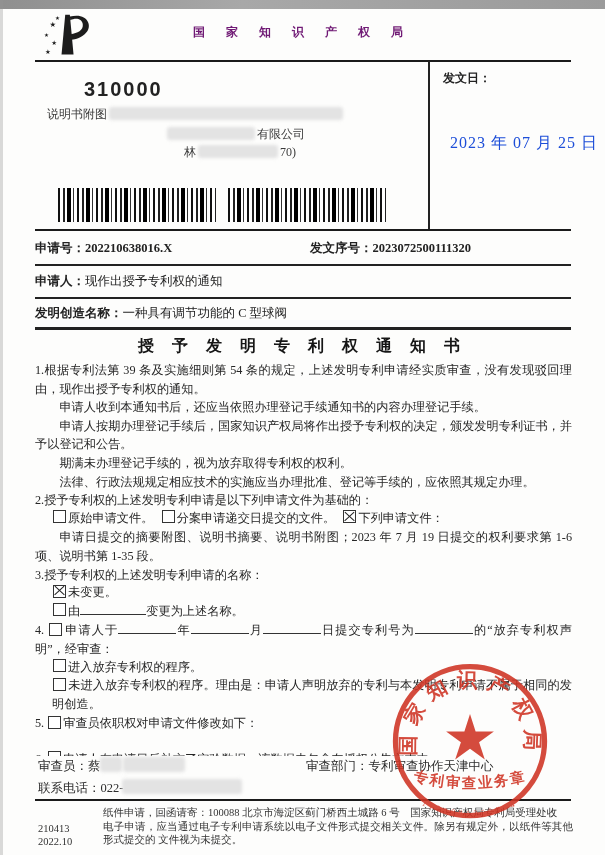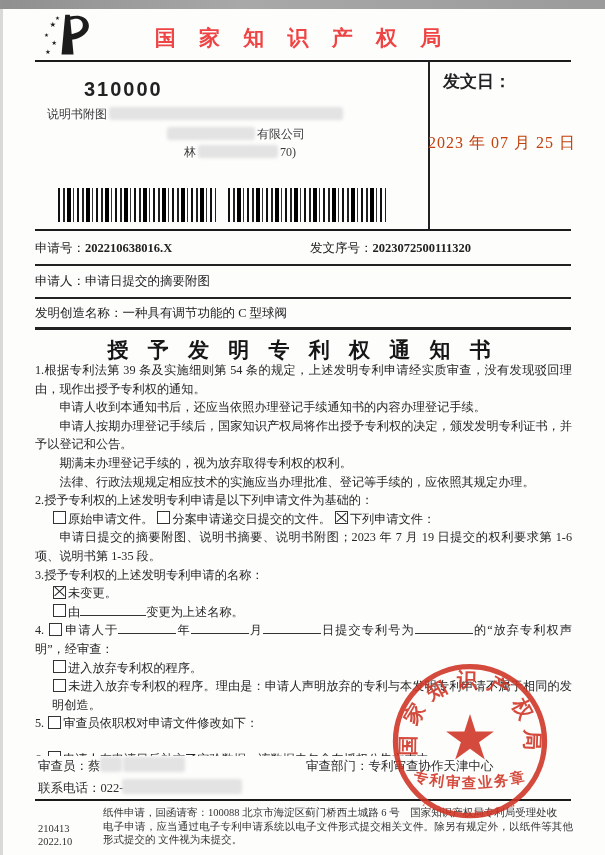--- a/index.html
+++ b/index.html
@@ -9,63 +9,63 @@
     font-family:"Liberation Serif","DejaVu Serif",serif;
     color:#222;
   }
   .scan-band{position:absolute;top:0;left:0;width:100%;height:9px;
     background:linear-gradient(90deg,#8f8f8f,#a8a8a8 40%,#9b9b9b);}
   .edge-left{position:absolute;top:0;left:0;width:3px;height:100%;background:rgba(150,150,150,.35);}
 
   
   .logo{position:absolute;left:40px;top:12px;width:56px;height:48px;}
   .agency-title{position:absolute;top:24px;left:0;width:100%;text-align:center;
-    font-size:21px;font-weight:bold;letter-spacing:9px;color:#ef4444;}
+    font-size:12px;font-weight:bold;letter-spacing:9px;color:#701a75;}
   .rule{position:absolute;left:35px;width:536px;background:#1b1b1b;}
   .rule-top{top:60px;height:2px;}
   .rule-mid{top:229px;height:2px;}
   .rule-sign{top:799px;height:1.5px;}
 
   
   .postcode{position:absolute;left:84px;top:78px;font-size:20px;font-weight:bold;
     letter-spacing:2px;font-family:"Liberation Sans","DejaVu Sans",sans-serif;}
   .addr{position:absolute;font-size:12px;color:#3a3a3a;white-space:nowrap;}
   .addr1{left:47px;top:106px;}
   .addr2{left:168px;top:126px;}
   .addr3{left:184px;top:144px;}
   .redact{display:inline-block;height:11px;border-radius:2px;vertical-align:-1px;
     background:#e3e3e3;box-shadow:0 0 3px 1px #e3e3e3;filter:blur(1.2px);}
   .barcode{position:absolute;top:188px;height:34px;width:158px;
     background:
       repeating-linear-gradient(90deg,#111 0 2px,transparent 2px 5px,#222 5px 7px,transparent 7px 9px,#000 9px 13px,transparent 13px 15px,#333 15px 16px,transparent 16px 19px);
     background-color:#fff;}
   .barcode1{left:58px;} .barcode2{left:228px;}
   .vline{position:absolute;left:428px;top:61px;width:1.5px;height:169px;background:#222;}
-  .date-label{position:absolute;left:443px;top:70px;font-size:17px;font-weight:bold;text-align:center;}
-  .date-value{position:absolute;left:428px;top:133px;width:170px;text-align:left;
-    font-size:16px;color:#c2410c;letter-spacing:1px;}
+  .date-label{position:absolute;left:443px;top:70px;font-size:12px;font-weight:bold;text-align:center;}
+  .date-value{position:absolute;left:428px;top:133px;width:170px;text-align:right;
+    font-size:16px;color:#1d4ed8;letter-spacing:1px;}
 
   
   .meta-row{position:absolute;left:35px;width:536px;font-size:12.5px;}
   .meta-line{position:absolute;left:35px;width:536px;background:#222;height:1.5px;}
-  .lbl{font-weight:normal;}
+  .lbl{font-weight:bold;}
   .m1{top:240px;} .m1b{top:264px;}
   .m2{top:273px;} .m2b{top:297px;}
   .m3{top:305px;} .m3b{top:327px;height:2.5px;}
   .serial-col{position:absolute;left:275px;top:0;}
   .val-strong{font-weight:bold;margin-top:20px;}
 
   
   .notice-title{position:absolute;top:336px;left:0;width:100%;text-align:center;
-    font-size:21px;font-weight:bold;letter-spacing:7px;color:#161616;}
+    font-size:16px;font-weight:bold;letter-spacing:7px;color:#161616;}
   .body{position:absolute;left:35px;top:361px;width:537px;height:395px;overflow:hidden;
     font-size:12.2px;line-height:18.6px;color:#262626;text-align:justify;}
   .p{margin:0;}
   .ind2{text-indent:2em;}
-  .ind1{padding-left:1.4em;}
+  .ind1{padding-left:1.4em;font-family:Liberation Mono, monospace;}
   .cb{display:inline-block;width:11px;height:11px;border:1.4px solid #333;
     position:relative;vertical-align:-1.5px;margin:0 2px 0 1px;background:#fff;}
   .cb.checked::before,.cb.checked::after{content:"";position:absolute;left:-1px;top:4.5px;
     width:13px;height:1.4px;background:#222;}
   .cb.checked::before{transform:rotate(43deg);}
   .cb.checked::after{transform:rotate(-43deg);}
   .blank{display:inline-block;border-bottom:1px solid #333;height:11px;}
   .gap{height:17px;}
 
   
@@ -122,21 +122,21 @@
   <div class="rule rule-mid"></div>
 
   <div class="meta-row m1">
     <span class="lbl">申请号：</span><span class="val-strong">202210638016.X</span>
     <span class="serial-col">
       <span class="lbl">发文序号：</span><span class="val-strong">2023072500111320</span>
     </span>
   </div>
   <div class="meta-line m1b"></div>
   <div class="meta-row m2">
-    <span class="lbl">申请人：</span><span>申请日提交的摘要附图</span>
+    <span class="lbl">申请人：</span><span>现作出授予专利权的通知</span>
   </div>
   <div class="meta-line m2b"></div>
   <div class="meta-row m3">
     <span class="lbl">发明创造名称：</span><span>一种具有调节功能的 C 型球阀</span>
   </div>
   <div class="meta-line m3b"></div>
 
   <div class="notice-title">授 予 发 明 专 利 权 通 知 书</div>
   <div class="body">
     <p class="p">1.根据专利法第 39 条及实施细则第 54 条的规定，上述发明专利申请经实质审查，没有发现驳回理由，现作出授予专利权的通知。</p>

